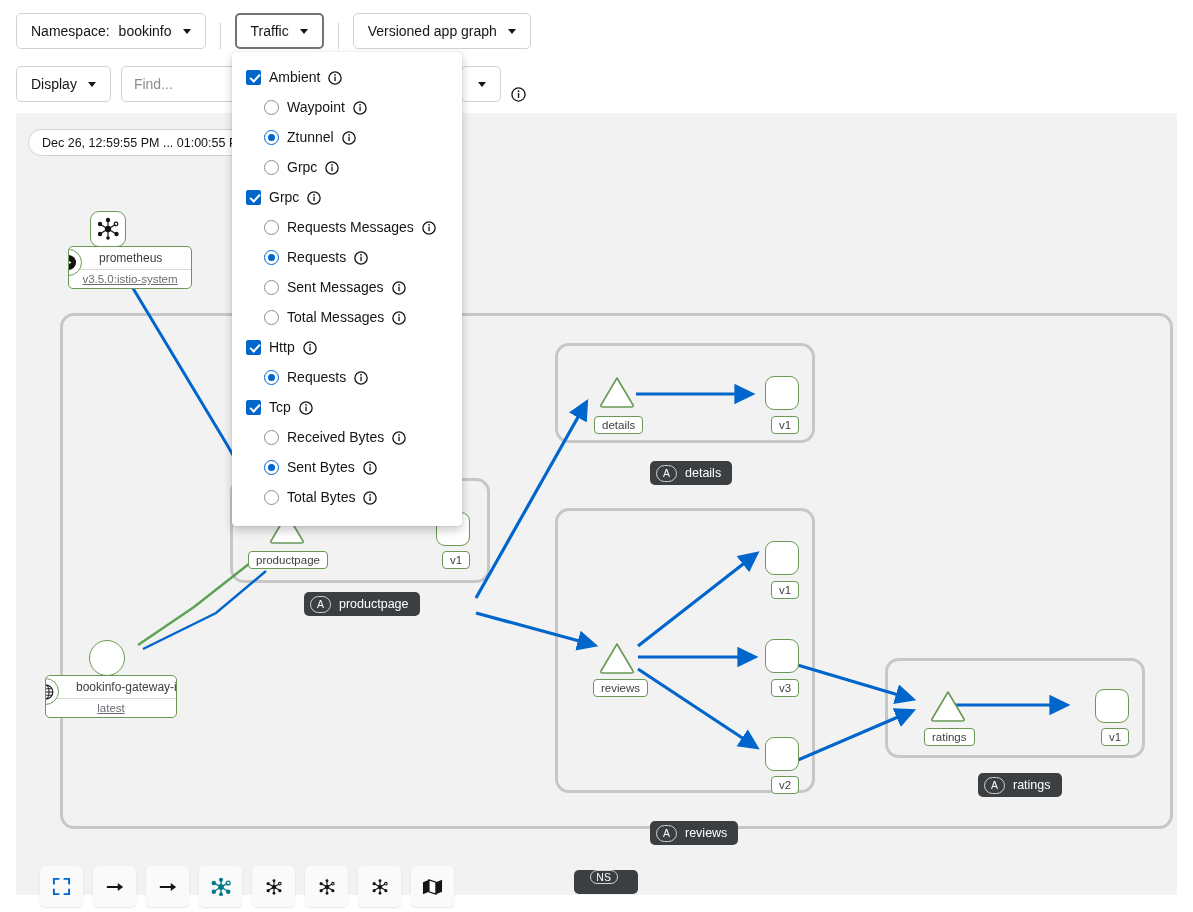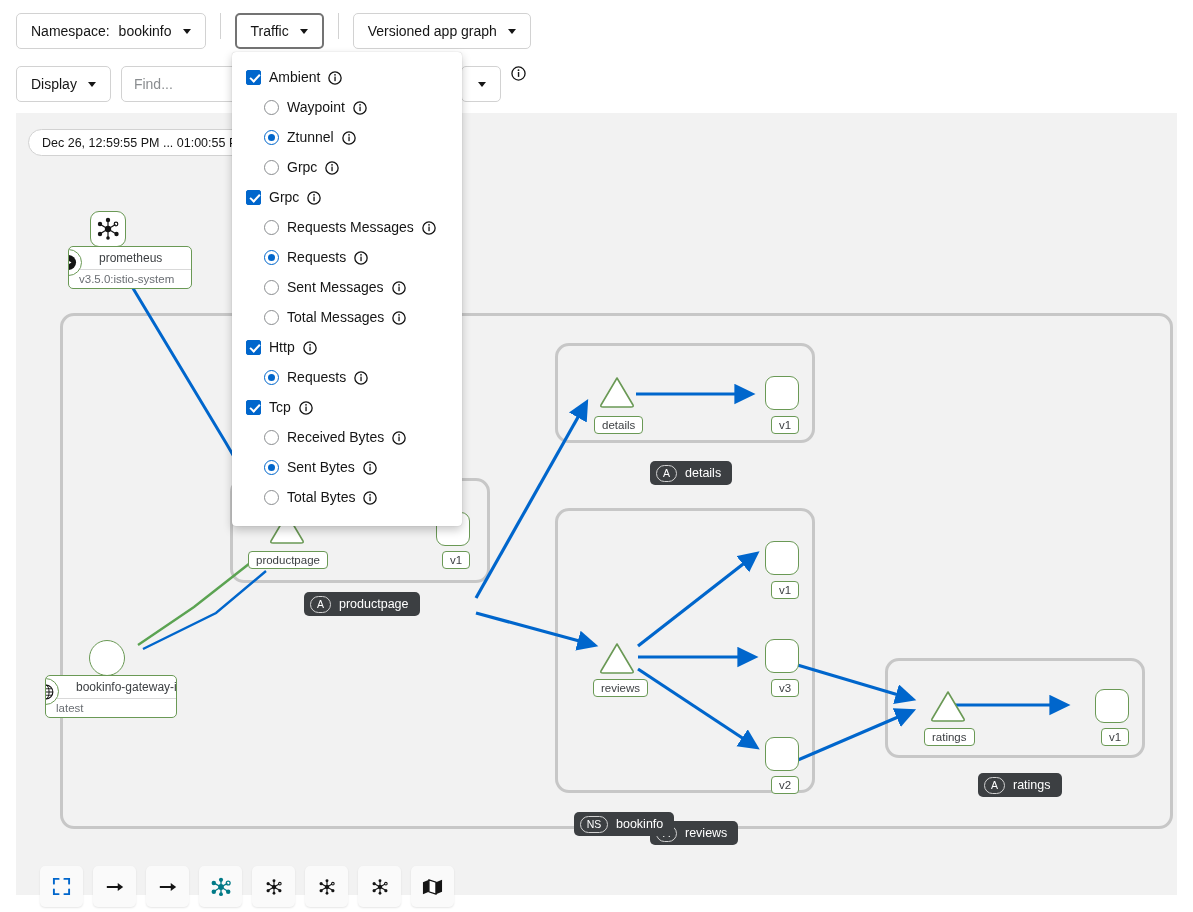--- a/index.html
+++ b/index.html
@@ -9,21 +9,21 @@
     background: #ffffff;
     font-family: "Liberation Sans", sans-serif;
     font-size: 14px;
     color: #151515;
     overflow: hidden;
   }
   .app { position: relative; width: 1193px; height: 912px; }
 
   
   .toolbar-row {
-    position: absolute; left: 0; display: flex; align-items: flex-start;
+    position: absolute; left: 0; display: flex; align-items: flex-end;
     gap: 10px; padding-left: 16px;
   }
   .row1 { top: 13px; }
   .row2 { top: 66px; }
 
   .pf-btn {
     background: #ffffff;
     border: 1px solid #d2d2d2;
     border-radius: 5px;
     height: 36px;
@@ -200,22 +200,23 @@
     overflow: hidden;
   }
   .nbox .l1 {
     font-size: 12px; color: #3c3f42;
     padding: 4px 10px 4px 30px;
     border-bottom: 1px solid #d9d9d9;
     white-space: nowrap;
   }
   .nbox .l2 {
     font-size: 11.5px; color: #6a6e73;
-    padding: 3px 10px; text-align: left;
+    padding: 3px 10px; text-align: center;
     white-space: nowrap;
+    text-decoration: underline;
   }
   .nbox-icon {
     position: absolute;
     left: -14px; top: 2px;
     width: 27px; height: 27px;
     border-radius: 50%;
     background: #ffffff;
     border: 1.5px solid #6a9955;
     display: flex; align-items: center; justify-content: center;
     z-index: 7;
@@ -592,21 +593,21 @@
       <span>productpage</span>
     </div>
     <div class="pill" style="left:634px; top:708px;">
       <span class="badge">A</span>
       <span>reviews</span>
     </div>
     <div class="pill" style="left:962px; top:660px;">
       <span class="badge">A</span>
       <span>ratings</span>
     </div>
-    <div class="pill" style="left:558px; top:699px;">
+    <div class="pill" style="left:558px; top:757px;flex-direction:column;">
       <span class="badge" style="width:28px;">NS</span>
       <span>bookinfo</span>
     </div>
 
   </div>
 
   <div class="bottombar">
 
     <div class="bb-btn">
       <span>

